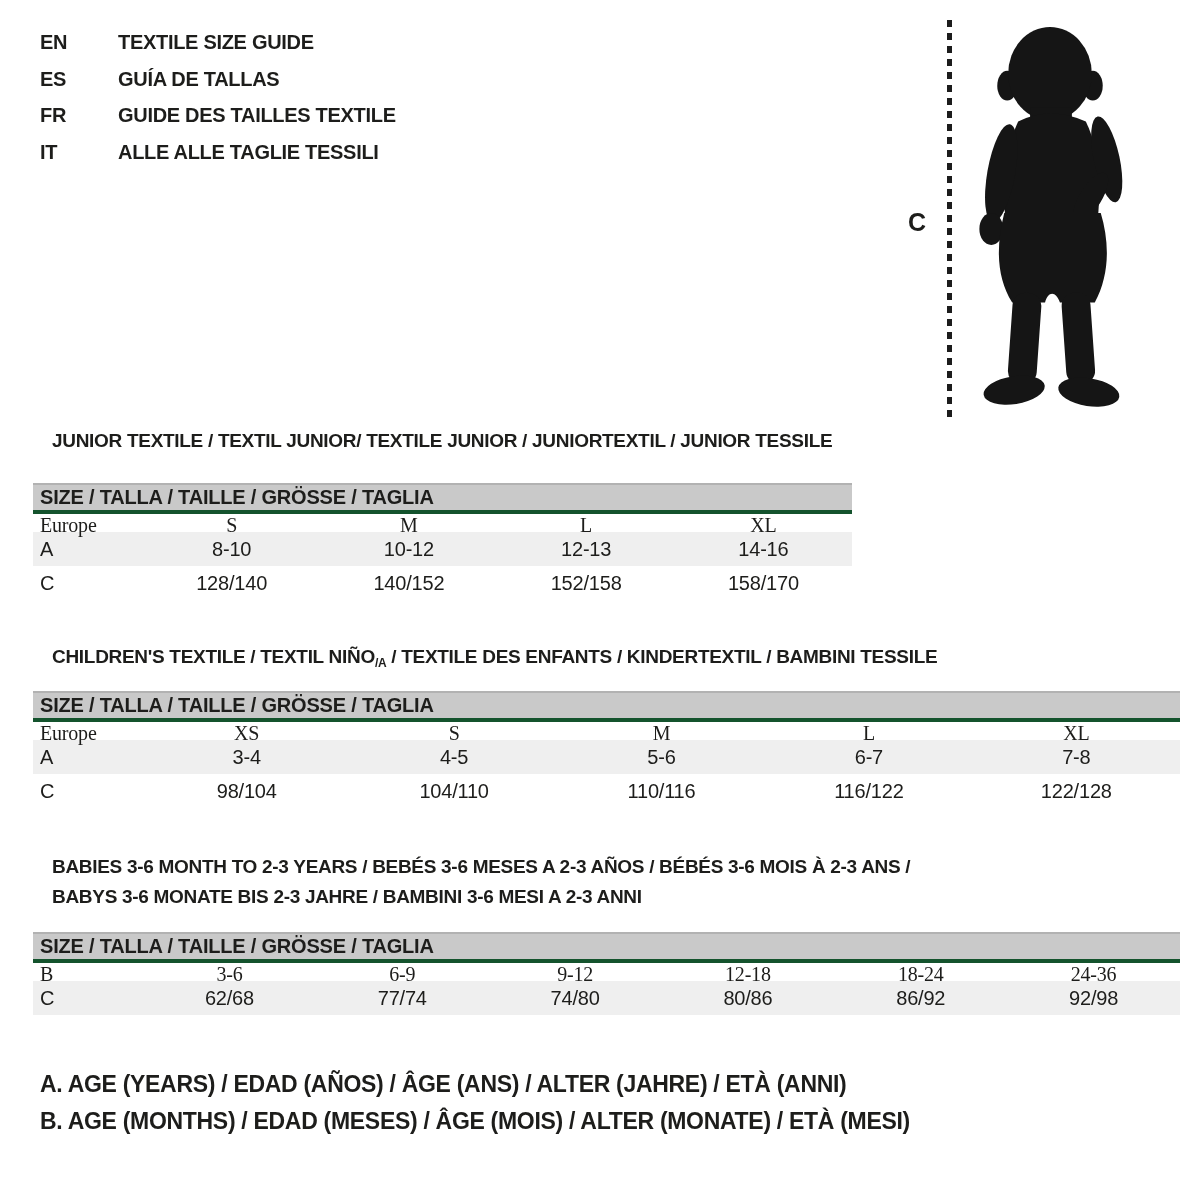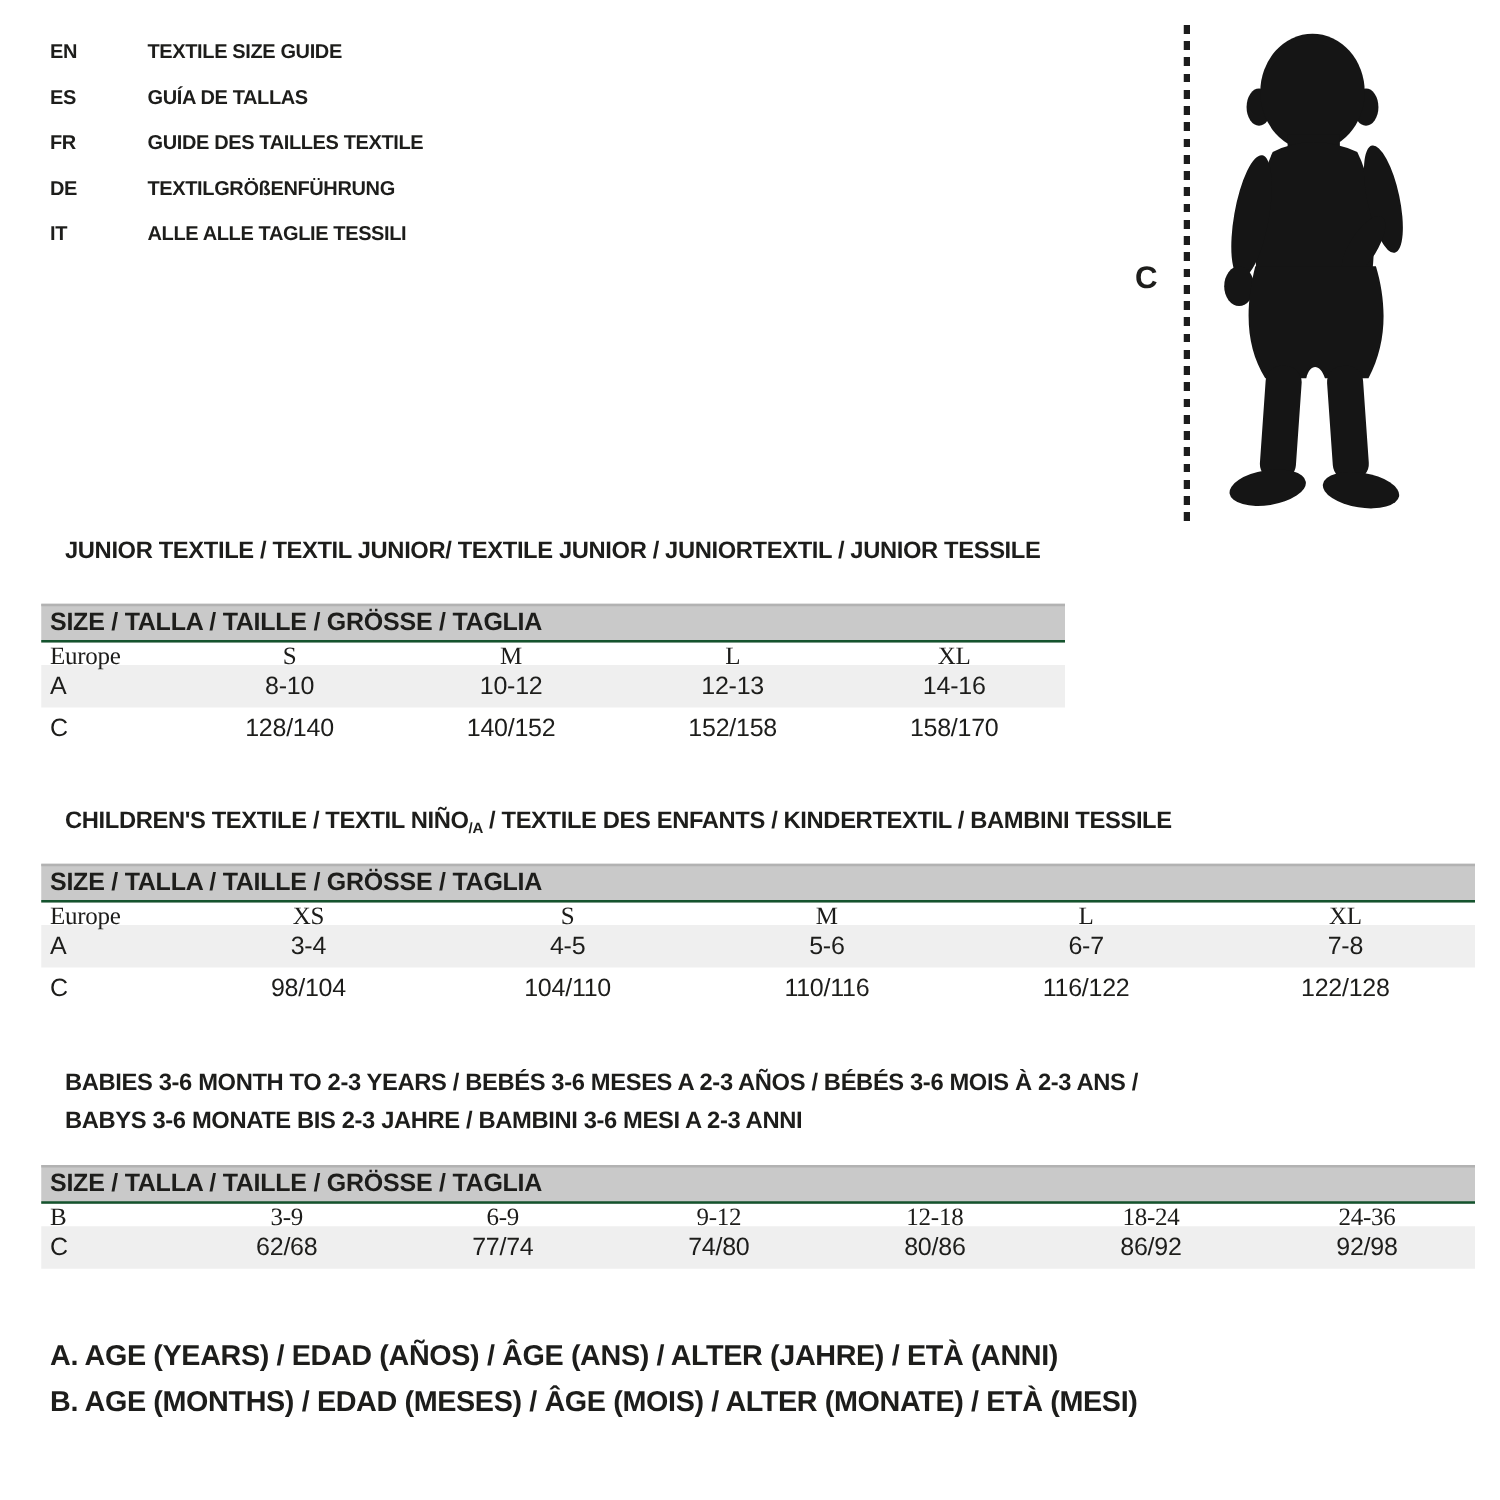--- a/index.html
+++ b/index.html
@@ -8,21 +8,21 @@
     position:relative;
     background:#ffffff;
     color:#1d1d1b;
     font-family:"Liberation Sans","DejaVu Sans",sans-serif;
     overflow:hidden;
   }
   
   .lang-block { position:absolute; left:40px; top:24px; }
   .lang-row {
     display:grid; grid-template-columns:78px auto;
-    font-weight:bold; font-size:16px; line-height:36.5px;
+    font-weight:bold; font-size:20px; line-height:36.5px;
     letter-spacing:-0.3px;
   }
   
   .figure-area { position:absolute; left:880px; top:0; width:320px; height:430px; }
   .height-line {
     position:absolute; left:67px; top:20px; width:5px; height:398px;
     background:repeating-linear-gradient(to bottom,#1c1c1c 0 7px,transparent 7px 13px);
   }
   .height-label {
     position:absolute; left:28px; top:208px;
@@ -33,21 +33,21 @@
   .section-title {
     position:absolute; left:52px;
     font-weight:bold; font-size:19px; letter-spacing:-0.3px; white-space:nowrap;
   }
   .section-title .subscript { font-size:12px; vertical-align:-4px; }
   .babies-title { line-height:30px; }
   
   .size-table { position:absolute; left:33px; font-size:20px; letter-spacing:-0.2px; }
   .thead {
     height:31px; background:#c9c9c9;
-    border-top:2px solid #b2b2b2; border-bottom:2px solid #14532d;
+    border-top:2px solid #b2b2b2; border-bottom:4px solid #14532d;
     display:flex; align-items:center; padding-left:7px;
     font-weight:bold; font-size:20px;
   }
   .tr { display:grid; align-items:center; height:34px; }
   .tr.first { height:18px;font-family:Liberation Serif, serif; }
   .tr.stripe { background:#efefef; }
   .junior-table  { width:819px; }
   .junior-table  .tr { grid-template-columns:110px repeat(4,1fr); }
   .children-table{ width:1147px; }
   .children-table .tr { grid-template-columns:110px repeat(5,1fr); }
@@ -72,24 +72,20 @@
   </div>
   <div class="lang-row">
     <span>ES</span>
     <span>GUÍA DE TALLAS</span>
   </div>
   <div class="lang-row">
     <span>FR</span>
     <span>GUIDE DES TAILLES TEXTILE</span>
   </div>
   <div class="lang-row">
-    <span>DE</span>
-    <span>TEXTILGRÖßENFÜHRUNG</span>
-  </div>
-  <div class="lang-row">
     <span>IT</span>
     <span>ALLE ALLE TAGLIE TESSILI</span>
   </div>
 </div>
 
 <div class="figure-area">
   <div class="height-line"></div>
   <div class="height-label">C</div>
   <svg class="baby-svg" width="180" height="398" viewBox="0 0 180 400" xmlns="http://www.w3.org/2000/svg">
     <g fill="#151515">
@@ -181,21 +177,21 @@
 
 <div class="section-title babies-title" style="top:852px">
   <div>BABIES 3-6 MONTH TO 2-3 YEARS / BEBÉS 3-6 MESES A 2-3 AÑOS / BÉBÉS 3-6 MOIS À 2-3 ANS /</div>
   <div>BABYS 3-6 MONATE BIS 2-3 JAHRE / BAMBINI 3-6 MESI A 2-3 ANNI</div>
 </div>
 
 <div class="size-table babies-table" style="top:932px">
   <div class="thead">SIZE / TALLA / TAILLE / GRÖSSE / TAGLIA</div>
   <div class="tr first">
     <div class="td label">B</div>
-    <div class="td">3-9</div>
+    <div class="td">3-6</div>
     <div class="td">6-9</div>
     <div class="td">9-12</div>
     <div class="td">12-18</div>
     <div class="td">18-24</div>
     <div class="td">24-36</div>
   </div>
   <div class="tr stripe">
     <div class="td label">C</div>
     <div class="td">62/68</div>
     <div class="td">77/74</div>

